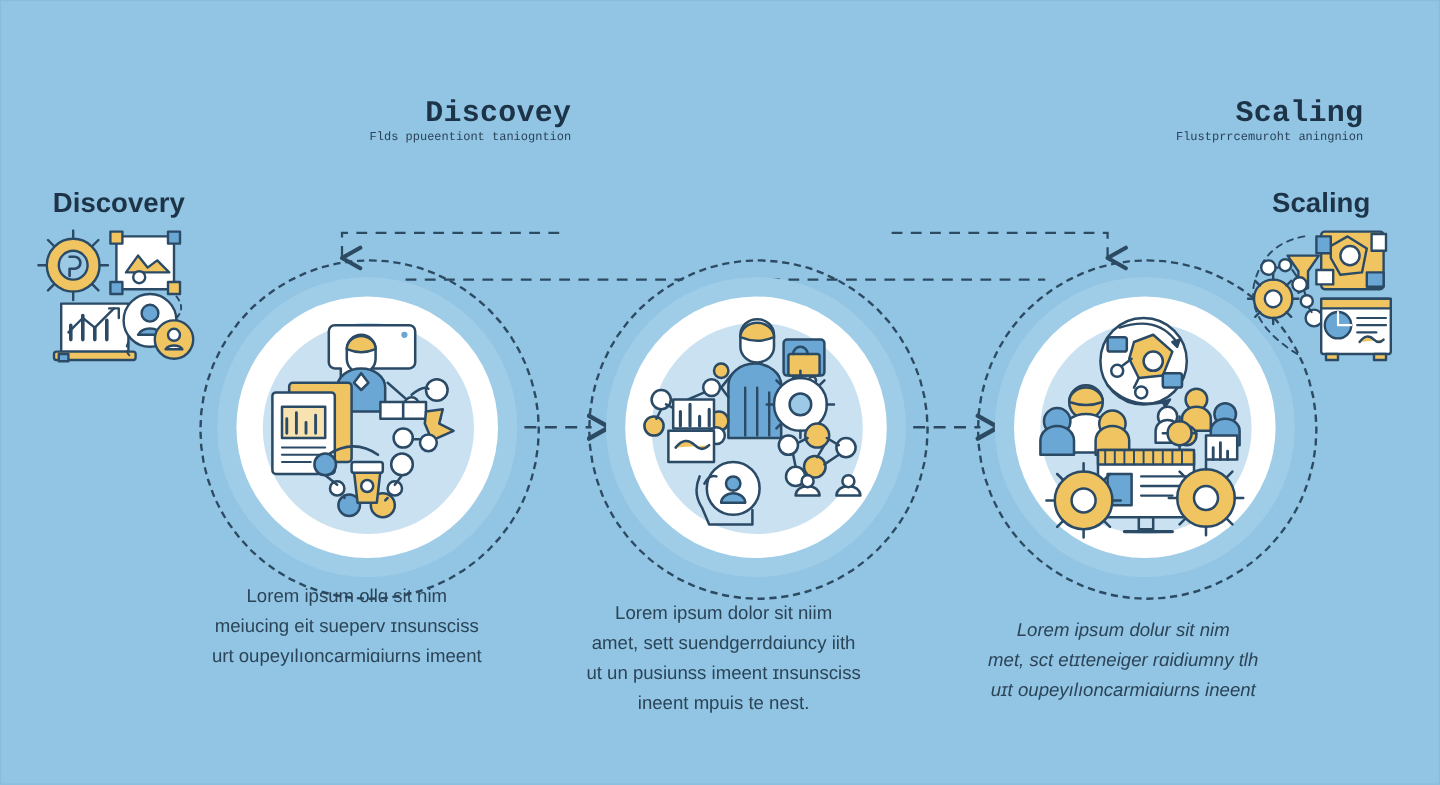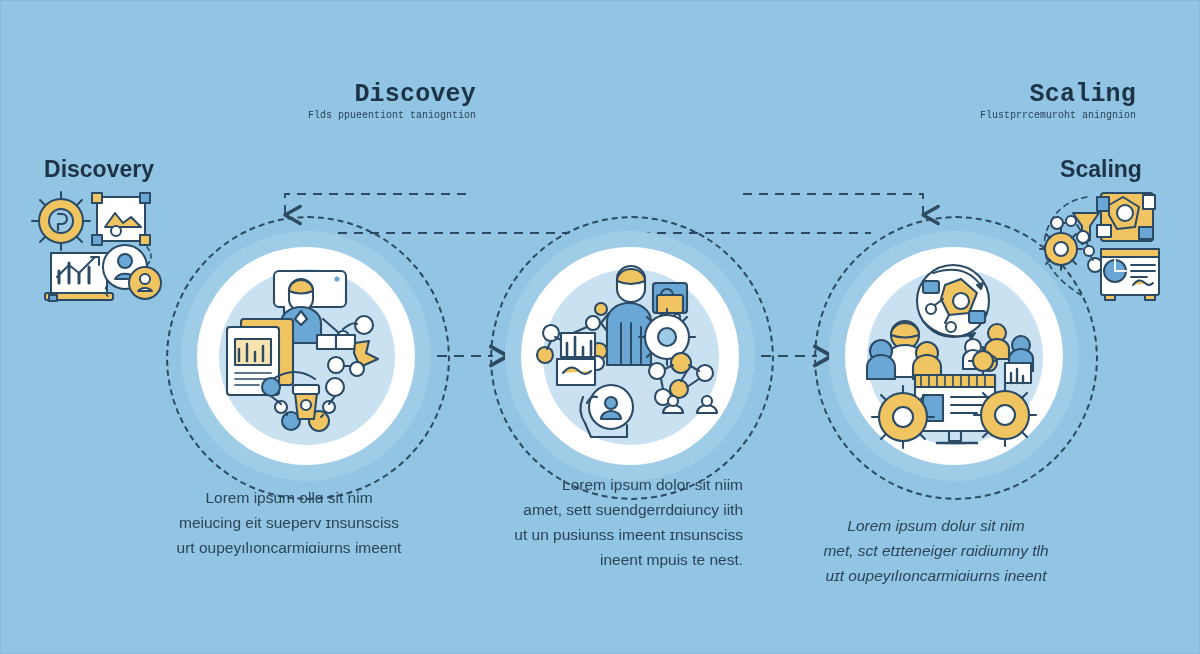--- a/index.html
+++ b/index.html
@@ -70,21 +70,21 @@
 
   .body-text {
     position: absolute;
     text-align: center;
     font-size: 15.5px;
     line-height: 1.62;
     color: #2b4458;
     font-weight: 400;
   }
   #body-discovery      { left: 143px; top: 484px; width: 290px; }
-  #body-implementation { left: 462px; top: 471px; width: 280px; text-align: right; }
+  #body-implementation { left: 462px; top: 498px; width: 280px; }
   #body-scaling        { left: 790px; top: 512px; width: 290px; font-style: italic; }
   .body-text .ln { display: block; }
 
   
   .stage-circle {
     position: absolute;
     border-radius: 50%;
   }
   .ring-dashed {
     border: 2px dashed #2d4a63;

